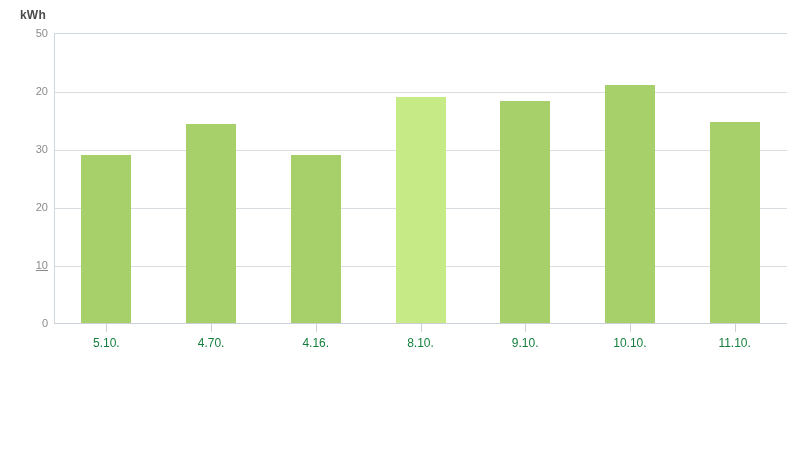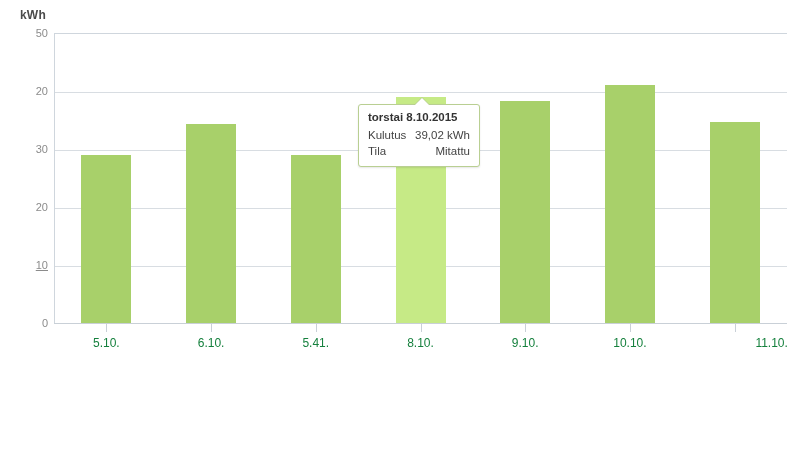--- a/index.html
+++ b/index.html
@@ -192,39 +192,27 @@
       <div class="bar highlight" title="8.10. : 39.02" style="left: 341.5px; width: 50px; height: 226.316px;"></div>
       <div class="bar" title="9.10. : 38.3" style="left: 446.214px; width: 50px; height: 222.14px;"></div>
       <div class="bar" title="10.10. : 41" style="left: 550.929px; width: 50px; height: 237.8px;"></div>
       <div class="bar" title="11.10. : 34.7" style="left: 655.643px; width: 50px; height: 201.26px;"></div>
     </div>
 
   <div id="xticks-layer">
       <div class="xtick-mark" style="left: 106.357px;"></div>
       <div class="xlabel" style="left: 106.357px;">5.10.</div>
       <div class="xtick-mark" style="left: 211.071px;"></div>
-      <div class="xlabel" style="left: 211.071px;">6.10.</div>
+      <div class="xlabel" style="left: 211.071px;">4.70.</div>
       <div class="xtick-mark" style="left: 315.786px;"></div>
-      <div class="xlabel" style="left: 315.786px;">5.41.</div>
+      <div class="xlabel" style="left: 315.786px;">4.16.</div>
       <div class="xtick-mark" style="left: 420.5px;"></div>
       <div class="xlabel" style="left: 420.5px;">8.10.</div>
       <div class="xtick-mark" style="left: 525.214px;"></div>
       <div class="xlabel" style="left: 525.214px;">9.10.</div>
       <div class="xtick-mark" style="left: 629.929px;"></div>
       <div class="xlabel" style="left: 629.929px; text-align: center;">10.10.</div>
       <div class="xtick-mark" style="left: 734.643px;"></div>
-      <div class="xlabel" style="left: 734.643px; margin-left: 37px;">11.10.</div>
-    </div>
-
-  <div class="tooltip">
-    <div class="tooltip-notch" style="left: 62.5px;"></div>
-    <div class="tt-title">torstai 8.10.2015</div>
-    <div class="tt-row">
-      <span class="tt-key">Kulutus</span>
-      <span class="tt-val">39,02 kWh</span>
-    </div>
-    <div class="tt-row">
-      <span class="tt-key">Tila</span>
-      <span class="tt-val">Mitattu</span>
-    </div>
-  </div>
+      <div class="xlabel" style="left: 734.643px;">11.10.</div>
+    </div>
+
 
 </div>
 
 </body></html>

